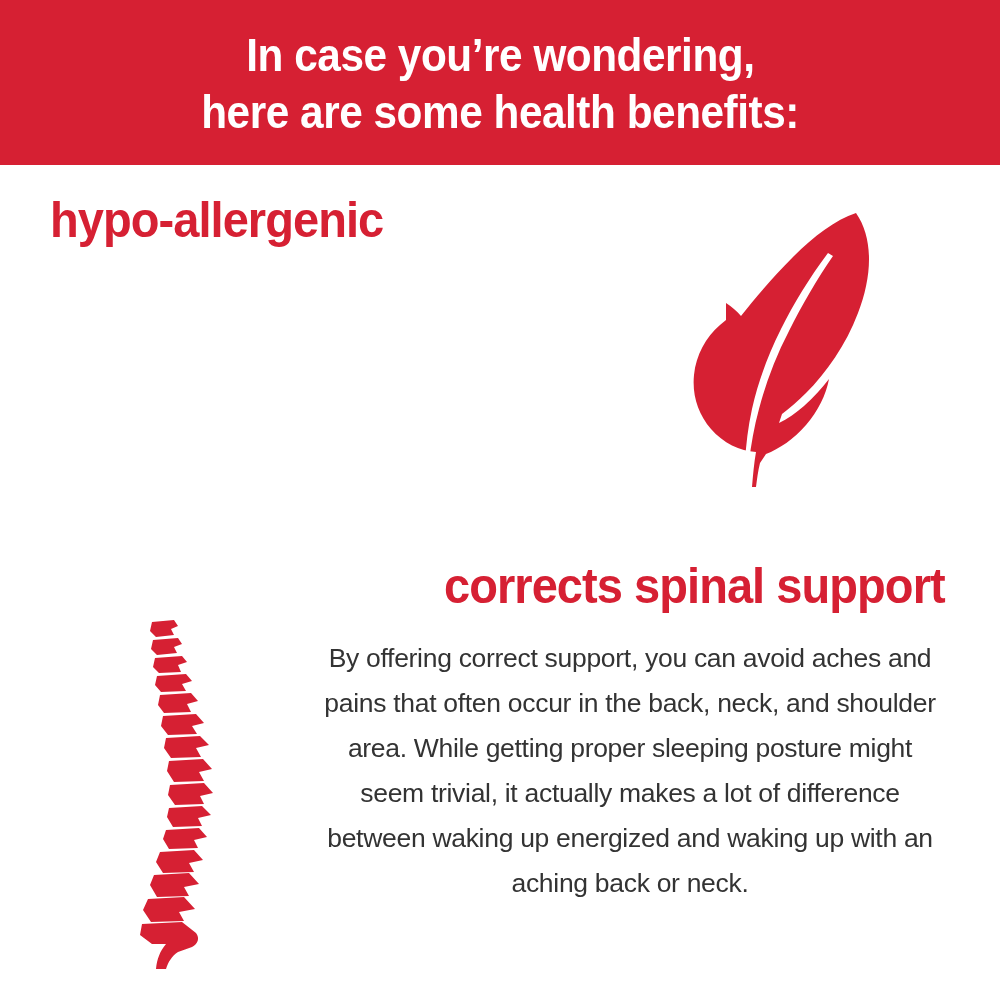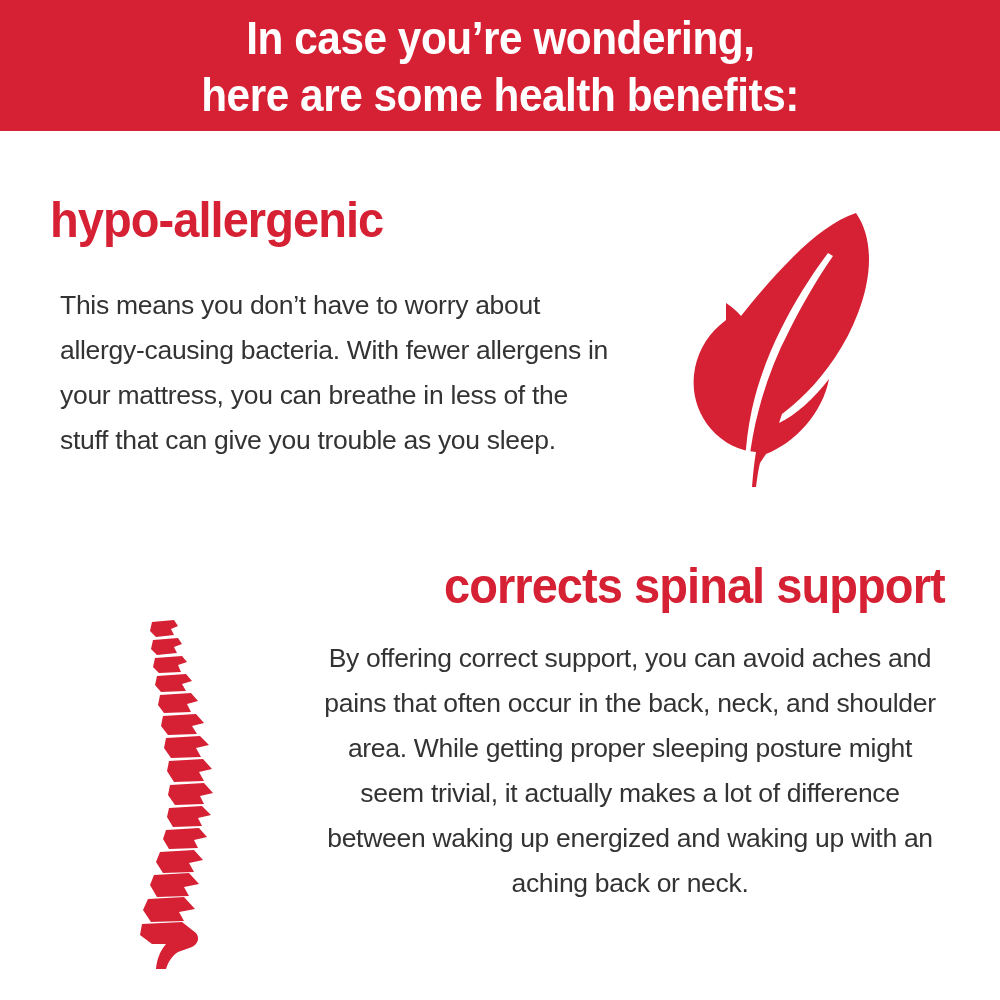--- a/index.html
+++ b/index.html
@@ -20,21 +20,21 @@
     background: #ffffff;
     box-sizing: border-box;
   }
 
   
   .banner {
     position: absolute;
     left: 0;
     top: 0;
     width: 1000px;
-    height: 131px;
+    height: 165px;
     background: #d62033;
     display: flex;
     flex-direction: column;
     align-items: center;
     justify-content: center;
   }
   .banner-line {
     color: #ffffff;
     font-family: "Liberation Sans Narrow", "Liberation Sans", sans-serif;
     font-weight: bold;
@@ -121,21 +121,20 @@
 
 <div class="poster">
 
   <div class="banner">
     <div class="banner-line">In case you’re wondering,</div>
     <div class="banner-line">here are some health benefits:</div>
   </div>
 
   <div class="benefit-heading sec1-heading">hypo-allergenic</div>
 
-  <div class="benefit-body sec1-body">This means you don’t have to worry about allergy-causing bacteria. With fewer allergens in your mattress, you can breathe in less of the stuff that can give you trouble as you sleep.</div>
 
   <div class="feather-wrap">
     <svg class="illus-svg" viewBox="0 0 240 290" xmlns="http://www.w3.org/2000/svg" aria-hidden="true">
 
       <path fill="#d62033" d="
         M196 8
         C 214 34, 212 72, 198 108
         C 186 140, 166 168, 146 188
         C 138 196, 130 203, 122 209
         L 119 218

